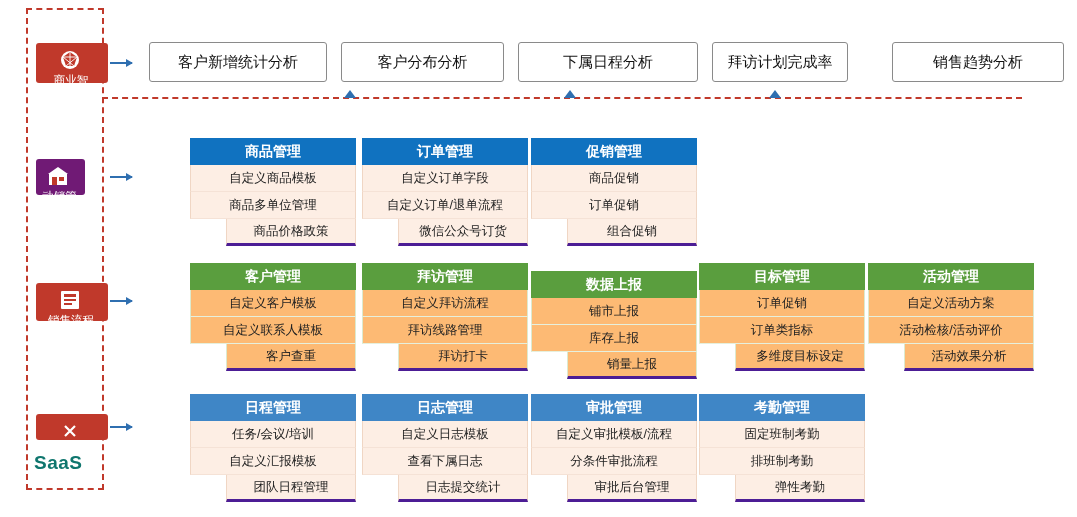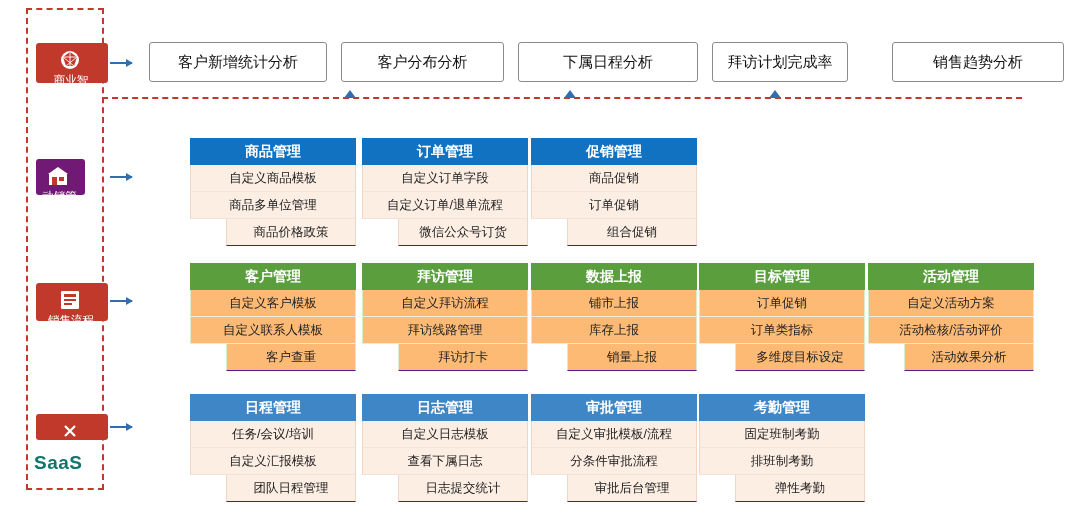--- a/index.html
+++ b/index.html
@@ -144,21 +144,21 @@
     align-items: center;
     justify-content: center;
     font-size: 12.5px;
     color: #222;
     box-sizing: border-box;
     background: #fdeee4;
     border-left: 1px solid #f0d6c4;
     border-right: 1px solid #f0d6c4;
     border-bottom: 1px solid #f5e2d6;
   }
-  .col .col-item:last-child { border-bottom: 1px solid #4c1d95; margin-left: 36px; }
+  .col .col-item:last-child { border-bottom: 3px solid #4c1d95; margin-left: 36px; }
 
   .head-blue   { background: #1072c0; }
   .head-green  { background: #5a9e3e; }
   .head-blue2  { background: #3f86c6; }
 
   .body-peach .col-item { background: #fdeee4; }
   .body-mint  .col-item { background: #fdba74; border-left-color:#dceacf; border-right-color:#dceacf; border-bottom-color:#e6f0dd;}
   .body-peach2 .col-item { background: #fdeee4; }
 </style>
 </head>
@@ -257,21 +257,21 @@
     <div class="col-item">自定义客户模板</div>
     <div class="col-item">自定义联系人模板</div>
     <div class="col-item">客户查重</div>
   </div>
   <div class="col body-mint" style="left:362px; top:263px;">
     <div class="col-head head-green">拜访管理</div>
     <div class="col-item">自定义拜访流程</div>
     <div class="col-item">拜访线路管理</div>
     <div class="col-item">拜访打卡</div>
   </div>
-  <div class="col body-mint" style="left:531px; top:263px;">
+  <div class="col body-mint" style="left:531px; top:271px;">
     <div class="col-head head-green">数据上报</div>
     <div class="col-item">铺市上报</div>
     <div class="col-item">库存上报</div>
     <div class="col-item">销量上报</div>
   </div>
   <div class="col body-mint" style="left:699px; top:263px;">
     <div class="col-head head-green">目标管理</div>
     <div class="col-item">订单促销</div>
     <div class="col-item">订单类指标</div>
     <div class="col-item">多维度目标设定</div>

